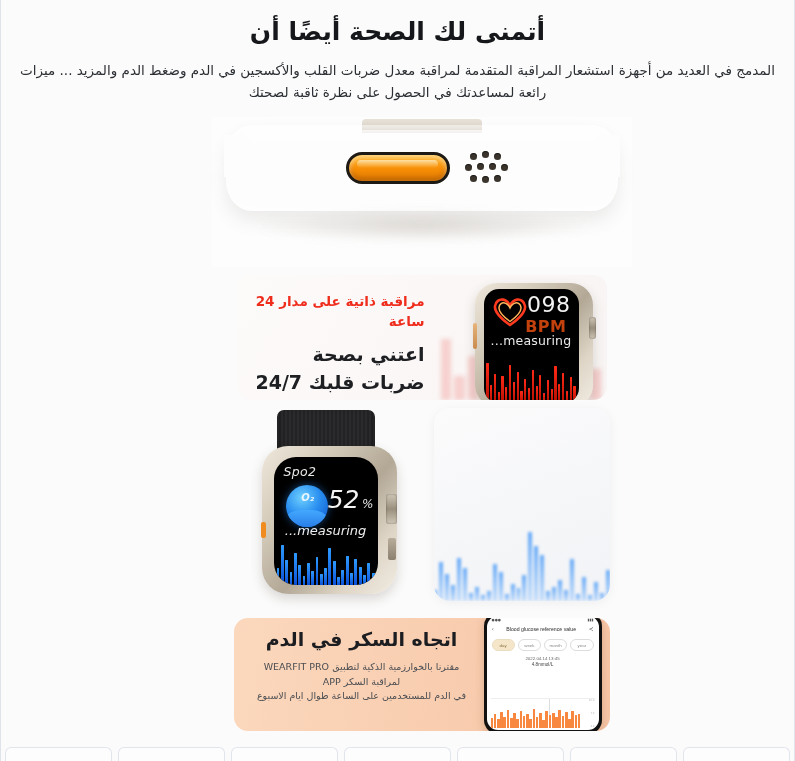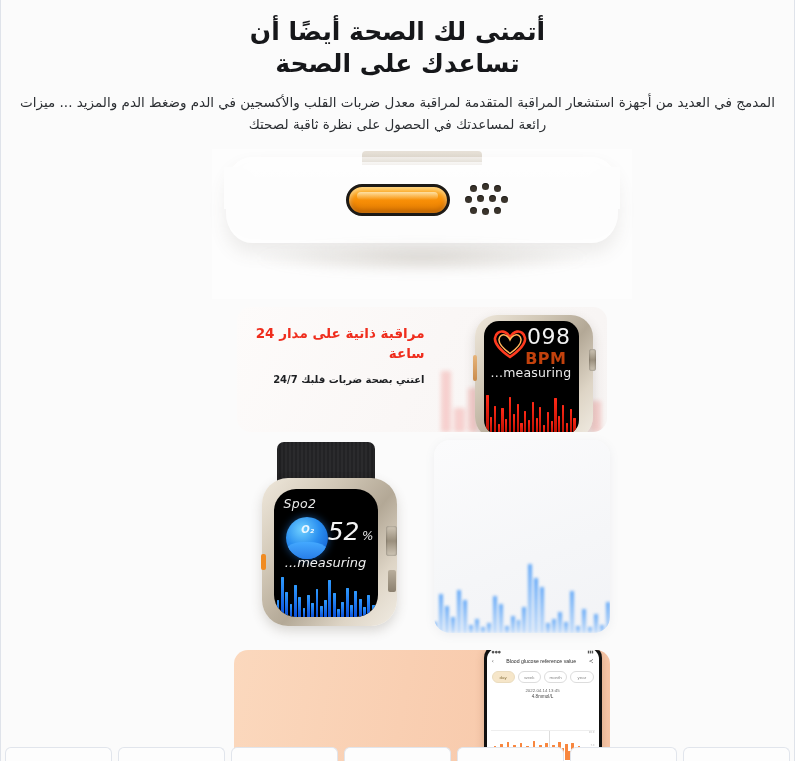--- a/index.html
+++ b/index.html
@@ -121,21 +121,21 @@
   .hr-card .ghost-bars i { flex: 1; background: #f07b76; border-radius: 1px; }
   .hr-text {
     position: absolute; right: 182px; top: 16px; width: 182px;
     text-align: right;
   }
   .hr-title {
     color: #ef2d1d; font-size: 13.5px; font-weight: bold;
     line-height: 1.5; margin: 0;
   }
   .hr-sub {
-    color: #1d1f22; font-size: 10px; font-weight: bold;
+    color: #1d1f22; font-size: 19px; font-weight: bold;
     line-height: 1.5; margin: 8px 0 0 0;
   }
 
   
   .watch-front { position: relative; }
   .wf-case {
     position: absolute; inset: 0; border-radius: 22px;
     background: linear-gradient(130deg,#efe8dc 0%,#d2c8b7 30%,#b3a896 55%,#ded5c6 78%,#f1ece3 100%);
     box-shadow: 0 5px 12px rgba(80,70,55,.20);
   }
@@ -323,21 +323,20 @@
   }
 </style>
 </head>
 <body>
 
 <div class="page">
 
   <div class="header">
     <h1 class="headline">
       <span>أتمنى لك الصحة أيضًا أن</span>
-      <span class="headline-l2">تساعدك على الصحة</span>
     </h1>
     <p class="subtitle">المدمج في العديد من أجهزة استشعار المراقبة المتقدمة لمراقبة معدل ضربات القلب والأكسجين في الدم وضغط الدم والمزيد ... ميزات رائعة لمساعدتك في الحصول على نظرة ثاقبة لصحتك</p>
   </div>
 
   <div class="gallery">
 
     <div class="hero-wrap">
       <div class="watch-side">
         <div class="ws-top-strap"></div>
         <div class="ws-body">
@@ -509,20 +508,28 @@
                   <i style="height:96%"></i>
                   <i style="height:42%"></i>
               </div>
             </div>
           </div>
         </div>
       </div>
     </div>
 
     <div class="card bs-card">
+      <div class="bs-text">
+        <p class="bs-title">اتجاه السكر في الدم</p>
+        <p class="bs-body">
+          <span>مقترنا بالخوارزمية الذكية لتطبيق WEARFIT PRO</span><br>
+          <span>لمراقبة السكر APP</span><br>
+          <span>في الدم للمستخدمين على الساعة طوال ايام الاسبوع</span>
+        </p>
+      </div>
 
       <div class="bs-phone">
         <div class="bs-screen" dir="ltr">
           <div class="bs-statusbar">
             <span>●●●</span>
             <span>▮▮▮</span>
           </div>
           <div class="bs-navbar">
             <span class="bs-chev">‹</span>
             <span class="bs-navtitle">Blood glucose reference value</span>

